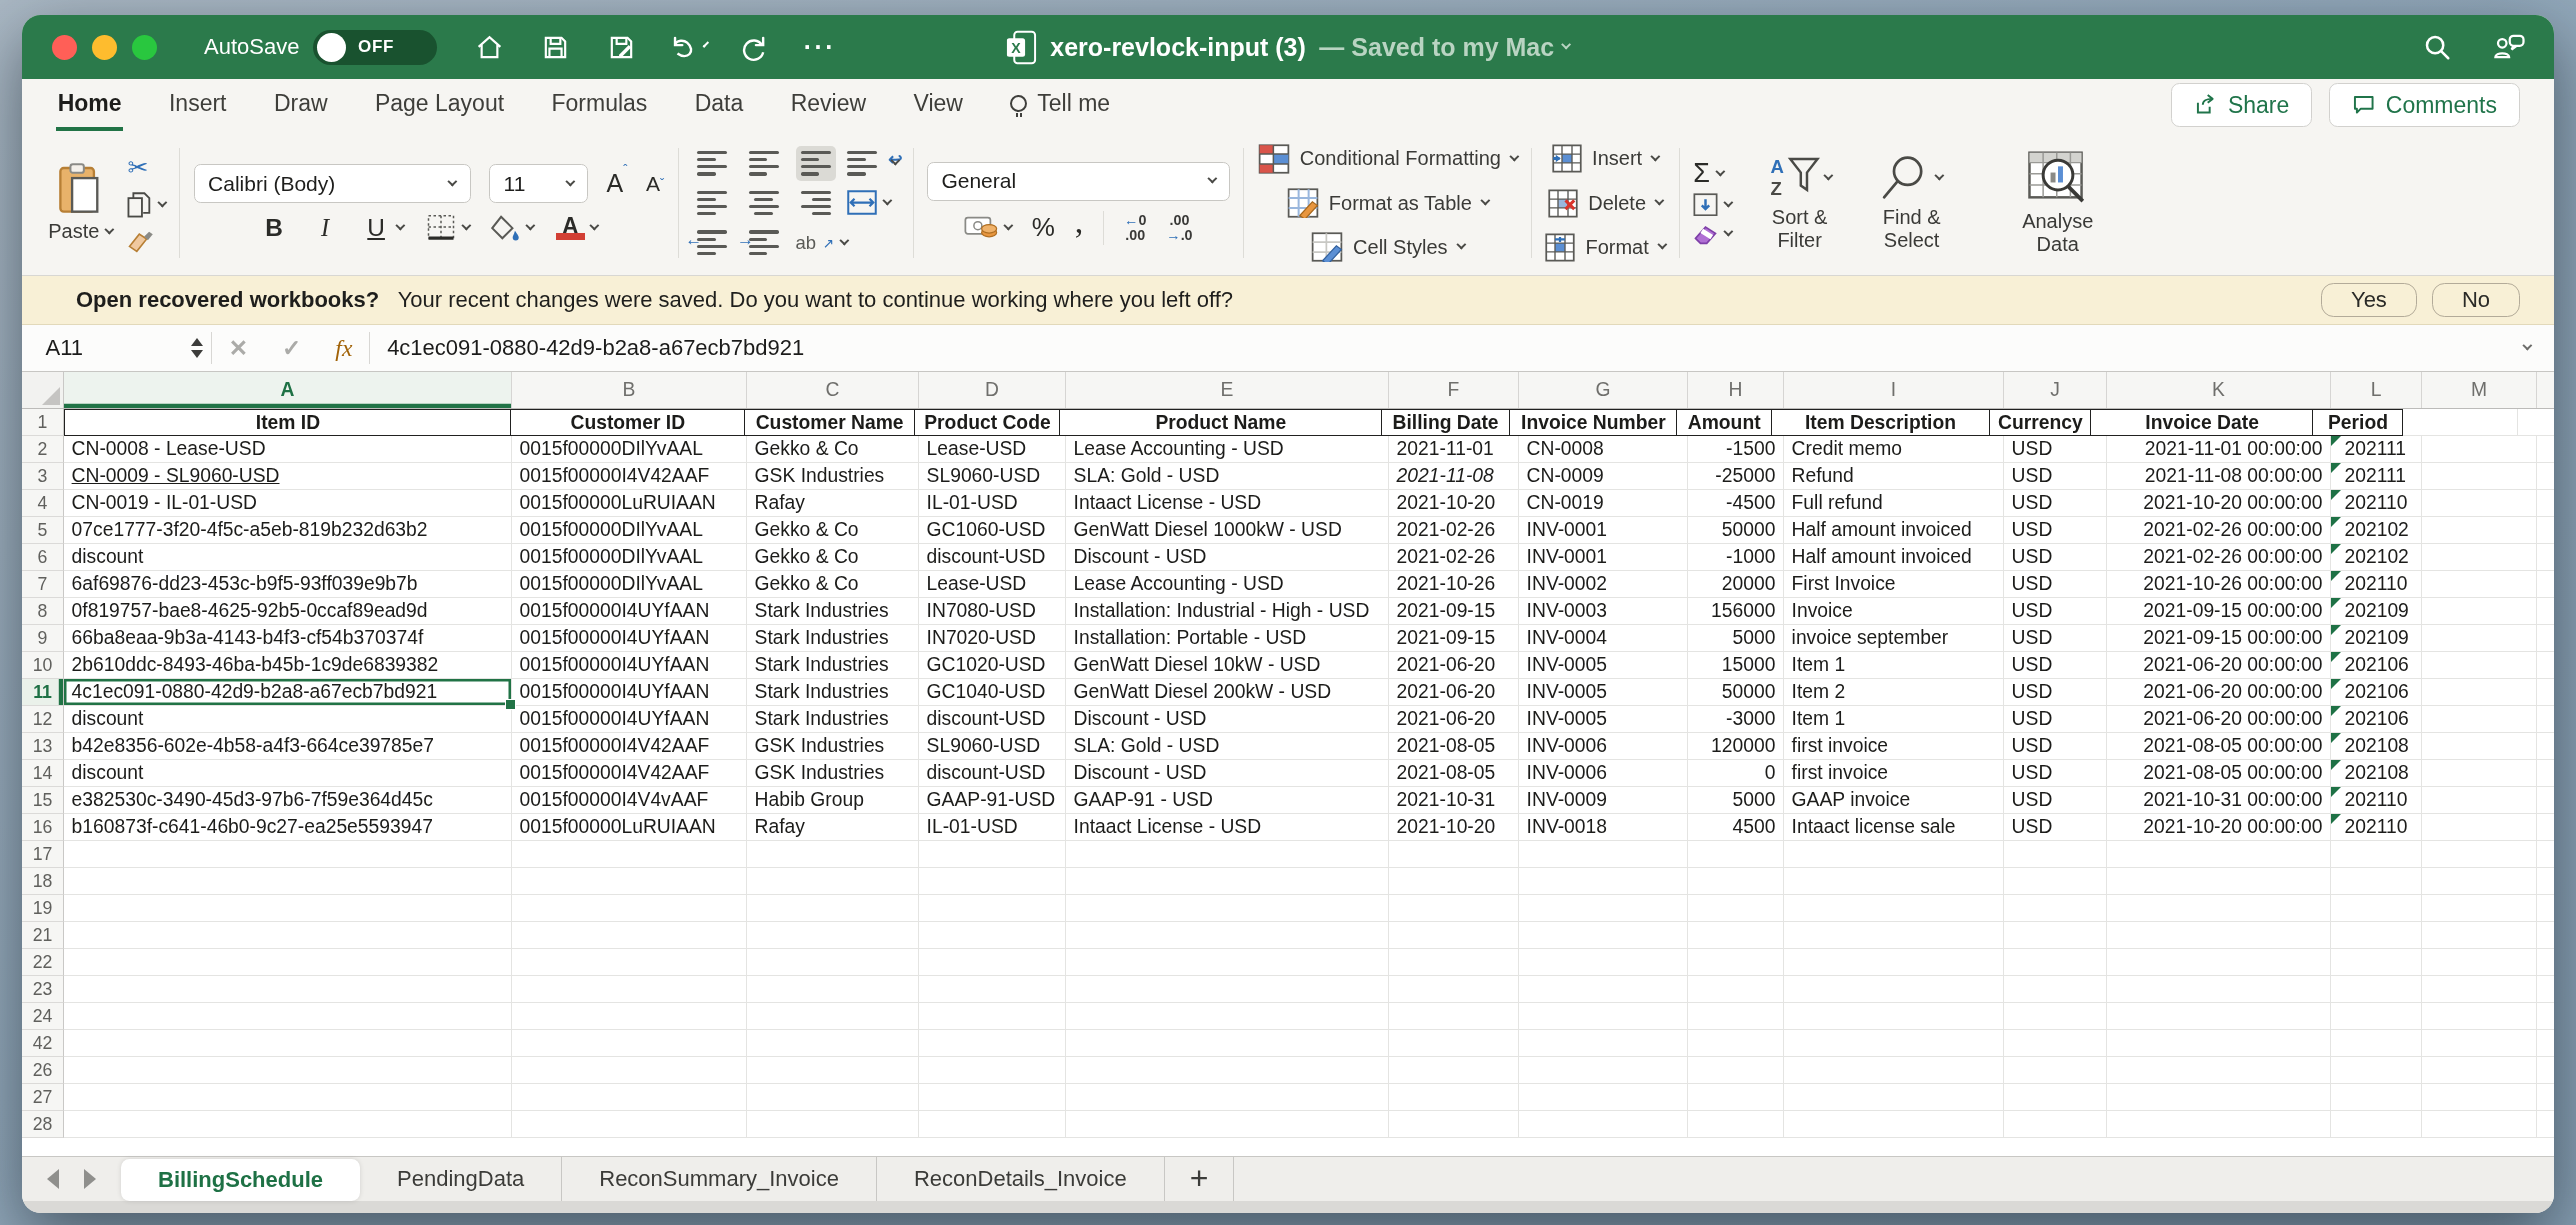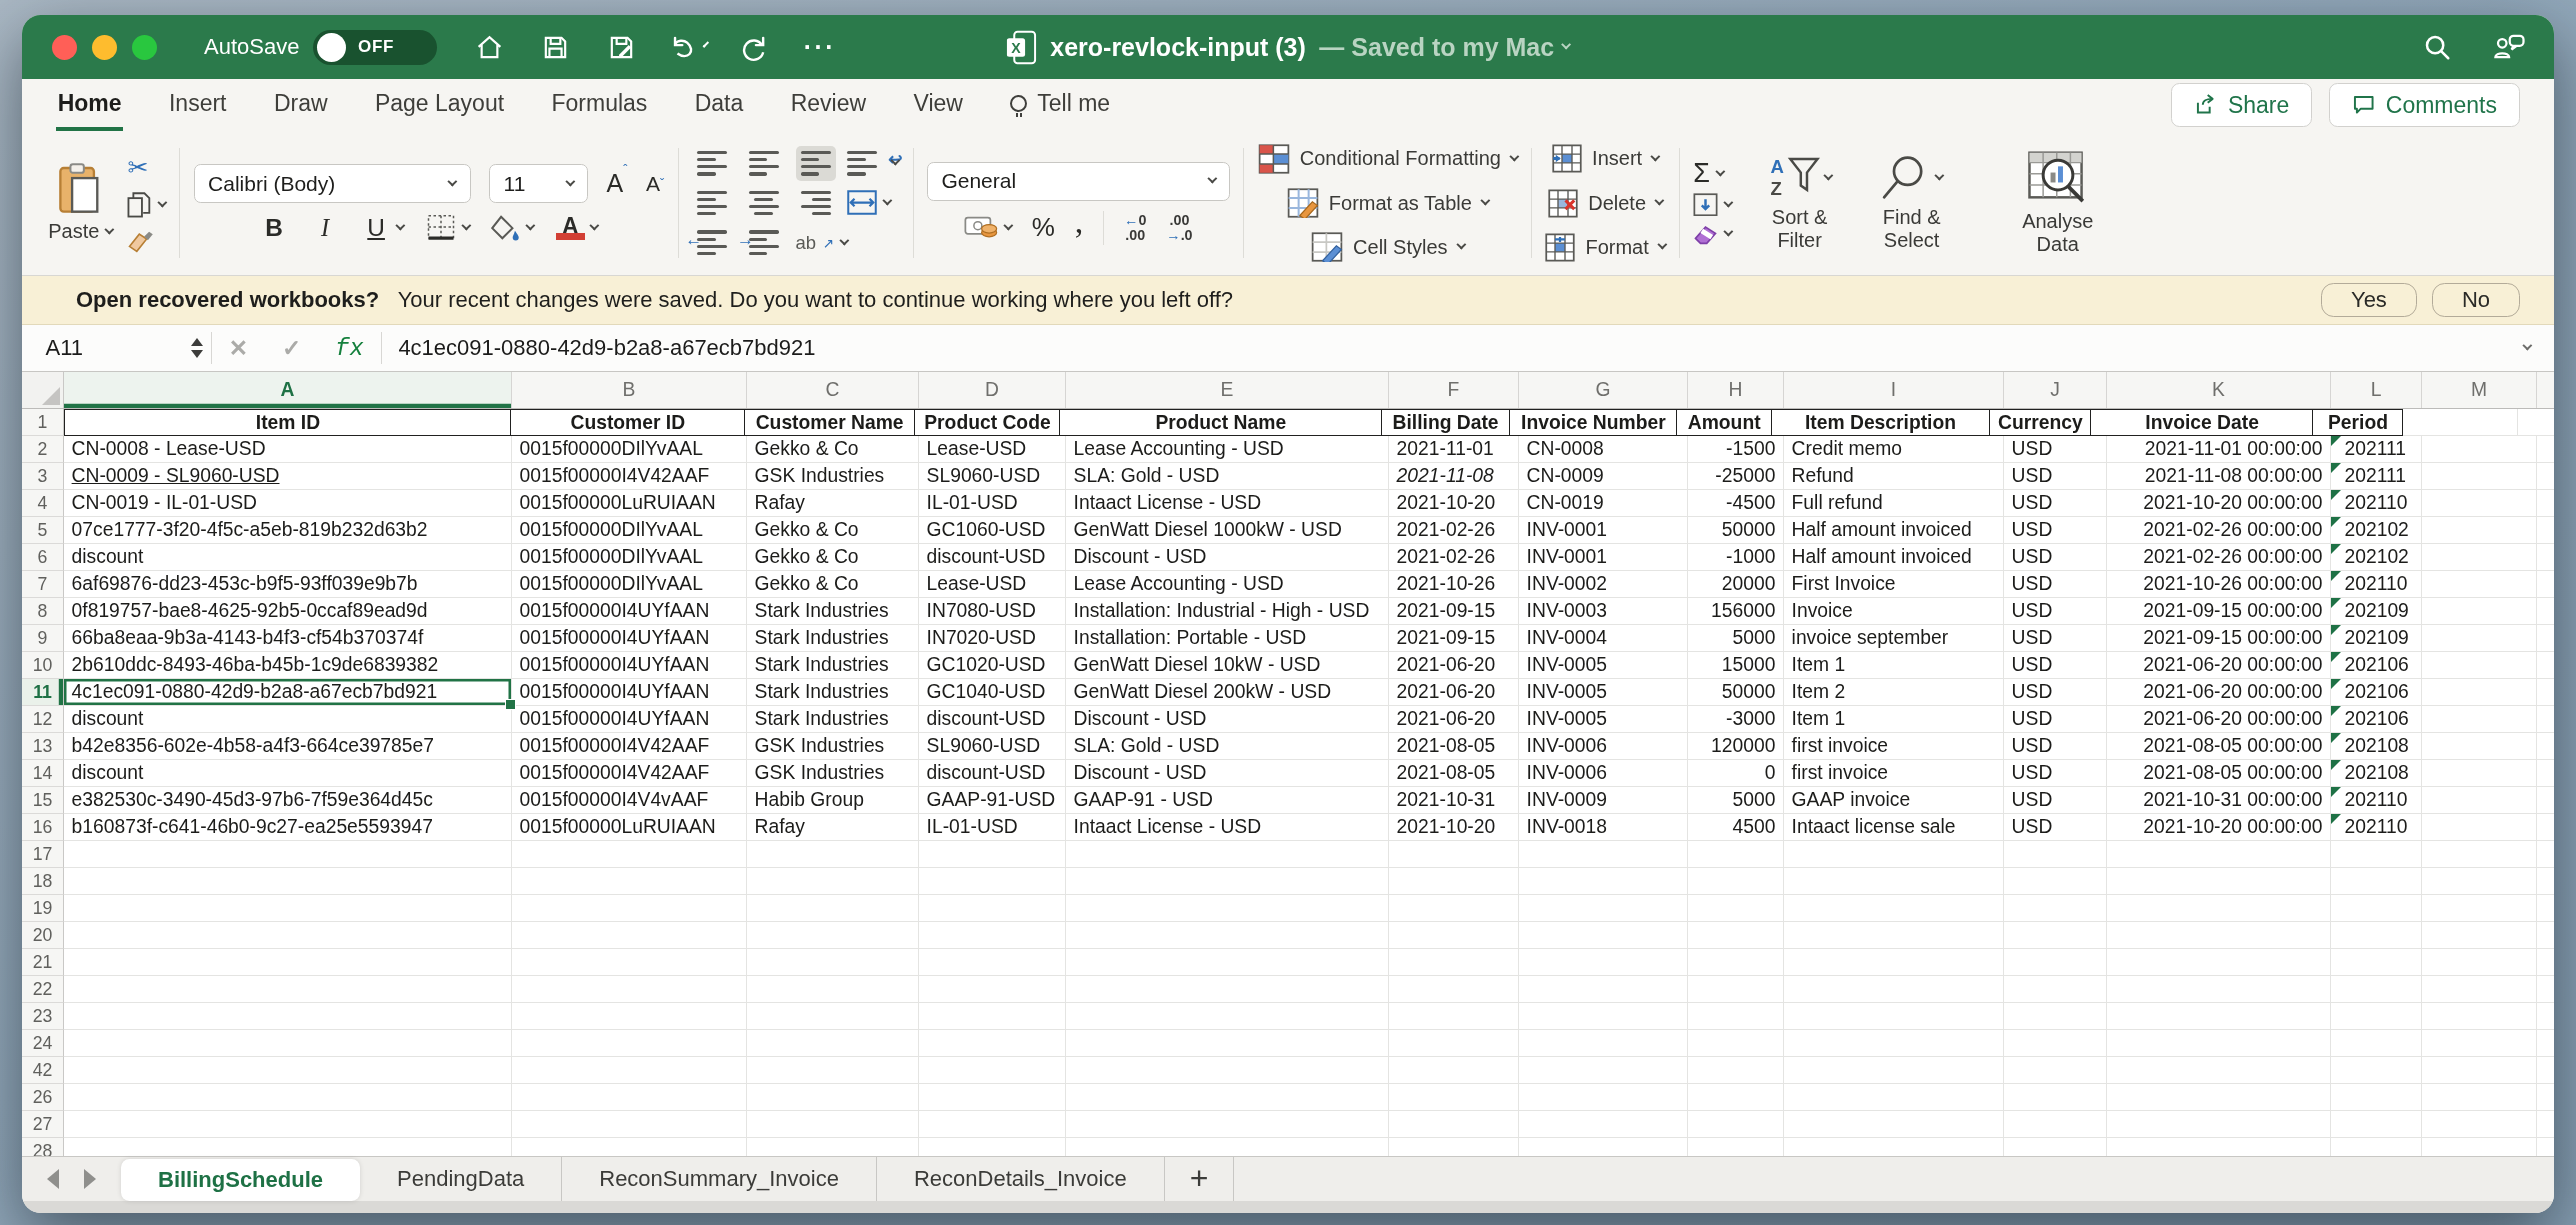--- a/index.html
+++ b/index.html
@@ -88,21 +88,21 @@
 
 
 .fbar{height:47px;background:#fcfcfb;border-bottom:1.7px solid #c7c6c3;display:flex;align-items:center;flex:none}
 .namebox{width:189px;flex:none;display:flex;align-items:center;padding-left:23.5px;font-size:22px;color:#1b1b1a;height:100%}
 .stepper{margin-left:auto;margin-right:8.4px;display:flex;flex-direction:column;gap:4.2px}
 .stepper b{width:0;height:0;border-left:6.7px solid transparent;border-right:6.7px solid transparent}
 .stepper .up{border-bottom:8.4px solid #3c3c3a}
 .stepper .dn{border-top:8.4px solid #3c3c3a}
 .fdiv{width:0.8px;height:70%;background:#d8d7d4;flex:none}
 .fbtn{font-size:23px;color:#ababa8;padding:0 17px;font-weight:600}
-.fx{font-family:Liberation Mono, monospace;font-style:italic;font-size:23.5px;color:#15803d;padding:0 17px}
+.fx{font-family:Liberation Serif, serif;font-style:italic;font-size:23.5px;color:#a16207;padding:0 17px}
 .fval{font-size:22px;color:#1b1b1a;padding-left:17px;white-space:nowrap}
 .fchv{margin-left:auto;margin-right:23.5px;color:#6d6d6a}
 
 
 .gridwrap{flex:1;background:#fff;display:flex;flex-direction:column;overflow:hidden;position:relative}
 .colstrip{height:37px;display:flex;background:#f6f6f4;border-bottom:0.8px solid #bcbbb9;flex:none}
 .corner{width:42px;flex:none;border-right:0.8px solid #c9c8c6;position:relative;background:#f2f2f0}
 .corner::after{content:"";position:absolute;right:3.4px;bottom:3.4px;border-left:18.5px solid transparent;border-bottom:18.5px solid #c5c4c2}
 .colcell{flex:none;border-right:0.8px solid #d6d5d3;display:flex;align-items:center;justify-content:center;font-size:19.3px;color:#6f6f6c}
 .colcell.sel{color:#1e7145;font-weight:700;background:#edf3ee;box-shadow:inset 0 -4.2px 0 #217346}
@@ -942,37 +942,20 @@
             <div class="cell" style="width: 169px;"></div>
             <div class="cell" style="width: 96px;"></div>
             <div class="cell" style="width: 220px;"></div>
             <div class="cell" style="width: 103px;"></div>
             <div class="cell" style="width: 224px;"></div>
             <div class="cell" style="width: 91px;"></div>
             <div class="cell" style="width: 115px;"></div>
             <div class="cell" style="width: 50px;"></div>
           </div>
           <div class="grow">
-            <div class="gut">20</div>
-            <div class="cell" style="width: 448px;"></div>
-            <div class="cell" style="width: 235px;"></div>
-            <div class="cell" style="width: 172px;"></div>
-            <div class="cell" style="width: 147px;"></div>
-            <div class="cell" style="width: 323px;"></div>
-            <div class="cell" style="width: 130px;"></div>
-            <div class="cell" style="width: 169px;"></div>
-            <div class="cell" style="width: 96px;"></div>
-            <div class="cell" style="width: 220px;"></div>
-            <div class="cell" style="width: 103px;"></div>
-            <div class="cell" style="width: 224px;"></div>
-            <div class="cell" style="width: 91px;"></div>
-            <div class="cell" style="width: 115px;"></div>
-            <div class="cell" style="width: 50px;"></div>
-          </div>
-          <div class="grow">
             <div class="gut">21</div>
             <div class="cell" style="width: 448px;"></div>
             <div class="cell" style="width: 235px;"></div>
             <div class="cell" style="width: 172px;"></div>
             <div class="cell" style="width: 147px;"></div>
             <div class="cell" style="width: 323px;"></div>
             <div class="cell" style="width: 130px;"></div>
             <div class="cell" style="width: 169px;"></div>
             <div class="cell" style="width: 96px;"></div>
             <div class="cell" style="width: 220px;"></div>

